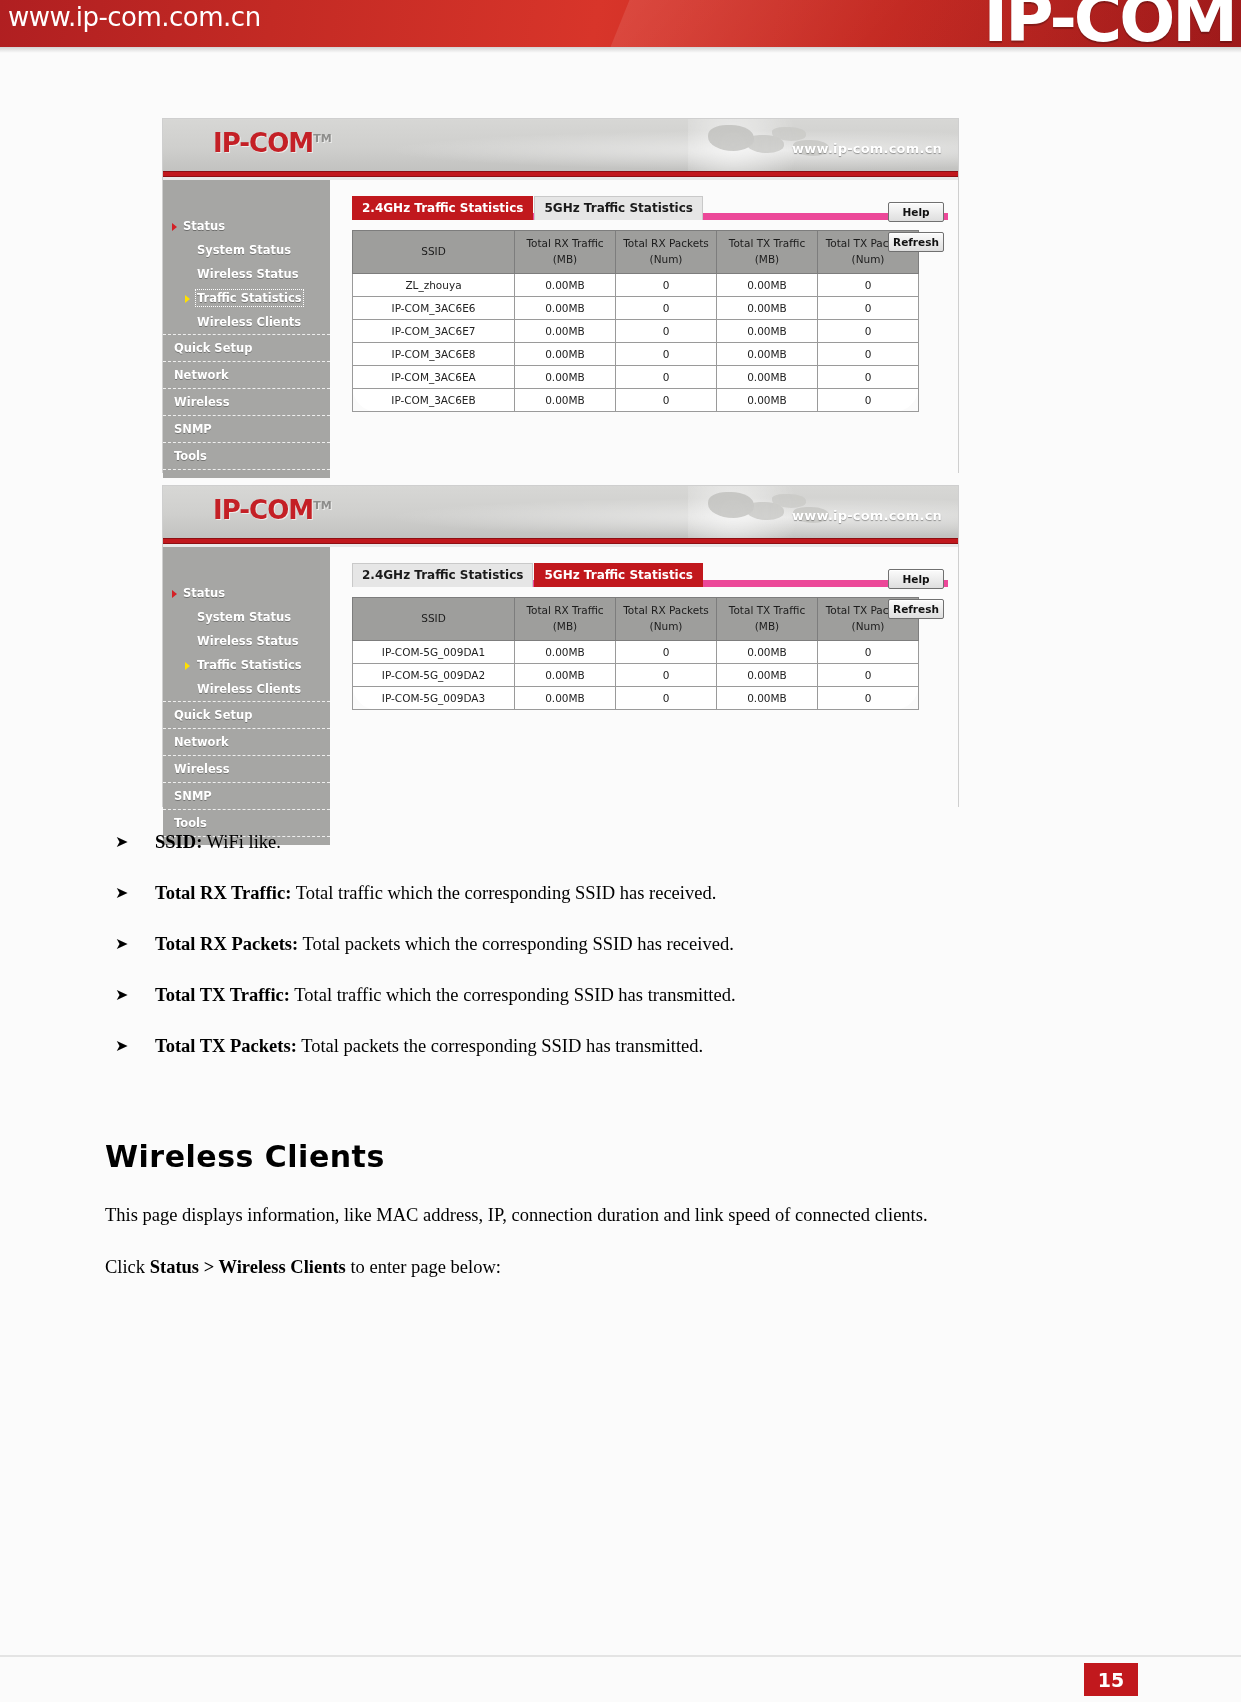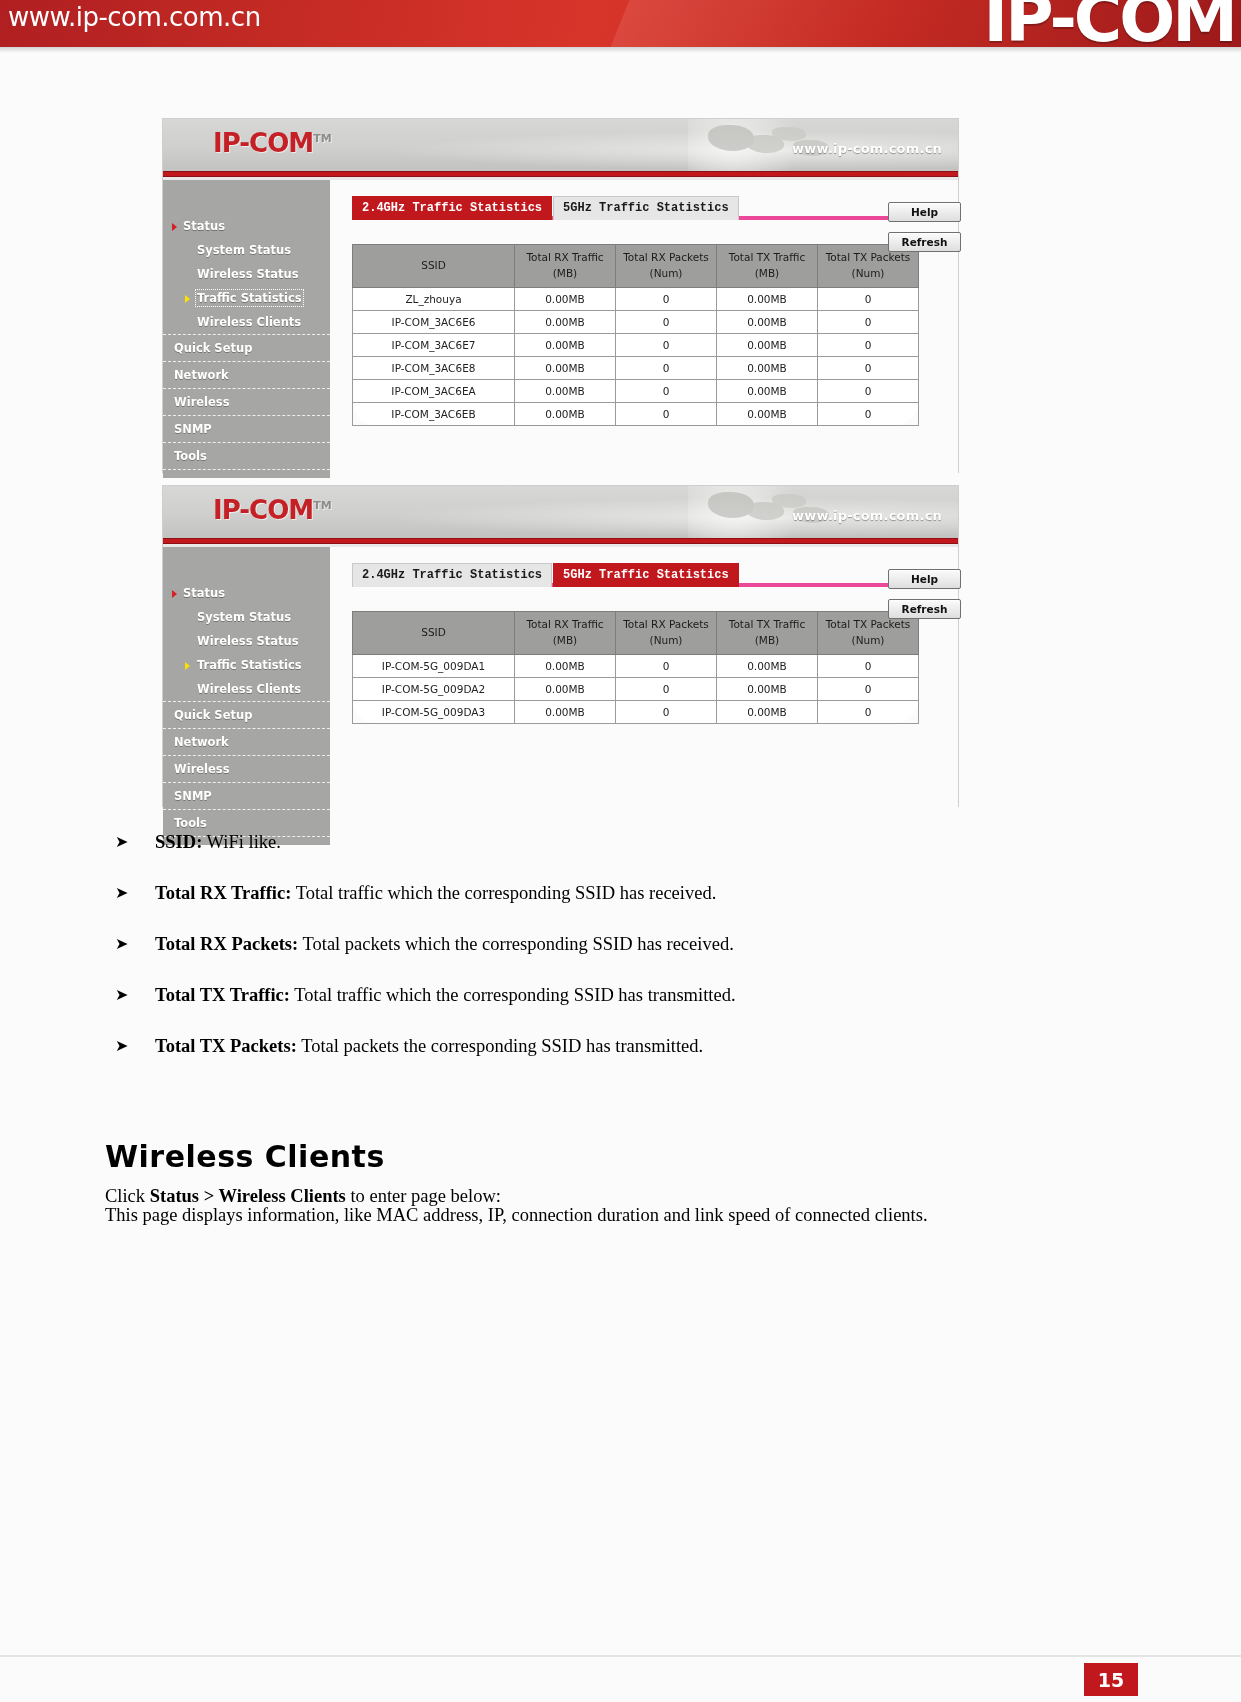--- a/index.html
+++ b/index.html
@@ -134,41 +134,41 @@
     color:#ffffff; font-size:11.5px; font-weight:bold;
     padding:6px 6px 6px 11px;
     border-bottom:1px dashed #efefef;
     text-shadow:0 1px 0 rgba(0,0,0,0.3);
   }
   .nav-sect.first { border-top:1px dashed #efefef; }
 
   
   .content { flex:1 1 auto; padding:14px 10px 14px 22px; position:relative; }
 
-  .tabs { position:relative; height:26px; border-bottom:4px solid #ec4899;font-family:Liberation Mono, monospace; }
+  .tabs { position:relative; height:26px; border-bottom:7px solid #ec4899; }
   .tab {
     display:inline-block;
     font-size:12px; font-weight:bold;
     padding:4px 9px 5px 9px;
     margin-right:1px;
     position:relative; top:2px;
     border:1px solid #c9c9c9;
     border-bottom:none;
     background:#e6e6e6;
     color:#1a1a1a;
   }
   .tab.active {
     background:#c1181d;
     color:#ffffff;
     border-color:#c1181d;
   }
 
   table.stats {
     border-collapse:collapse;
-    margin-top:24px;
+    margin-top:10px;
     font-size:10.5px;
     color:#222222;
     background:#ffffff;
     border-radius:26px;
   }
   table.stats th, table.stats td {
     border:1px solid #7d7d7d;
     text-align:center;
     font-weight:normal;
   }
@@ -179,21 +179,21 @@
     line-height:1.5;
     font-size:10.5px;
   }
   table.stats td { padding:5px 4px; border-color:#9a9a9a;text-align:center; }
   .col-ssid { width:162px; }
   .col-num  { width:101px; }
 
   .side-btns { position:absolute; right:4px; top:22px; width:66px; }
   .btn {
     display:block;
-    width:73px;
+    width:56px;
     margin-bottom:10px;
     padding:3px 0;
     font-size:10.5px;
     font-weight:bold;
     text-align:center;
     color:#111111;
     background: linear-gradient(to bottom,#fbfbfb 0%, #ededed 50%, #dedede 100%);
     border:1px solid #707070;
     border-radius:2px;
     box-shadow: inset 0 1px 0 #ffffff;
@@ -520,19 +520,19 @@
 
   <div class="bullet" style="position:absolute; left:105px; top:1035px; width:1000px;">
     <span class="marker">➤</span>
     <b>Total TX Packets:</b><span> Total packets the corresponding SSID has transmitted.</span>
   </div>
 
   <h2 class="section-title" style="position:absolute; left:105px; top:1139px;">Wireless Clients</h2>
 
   <p class="para" style="position:absolute; left:105px; top:1203px; width:1020px;">This page displays information, like MAC address, IP, connection duration and link speed of connected clients.</p>
 
-  <p class="para" style="position:absolute; left:105px; top:1184px; width:1020px;">
+  <p class="para" style="position:absolute; left:105px; top:1255px; width:1020px;">
     <span>Click </span><b>Status &gt; Wireless Clients</b><span> to enter page below:</span>
   </p>
 </div>
 
 <div class="footer-rule"></div>
 <div class="page-num">15</div>
 
 </body></html>

